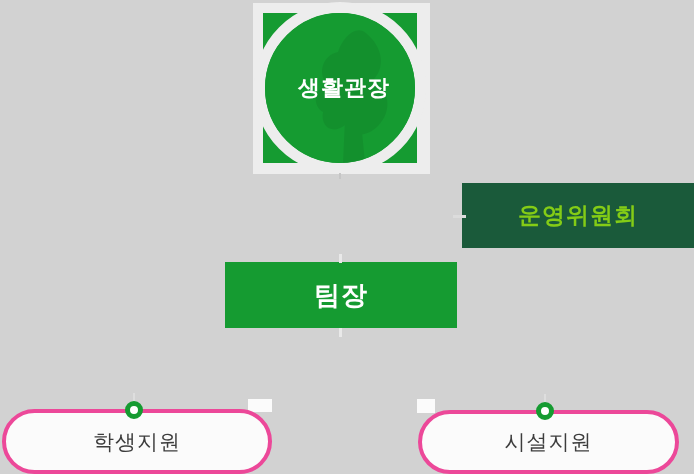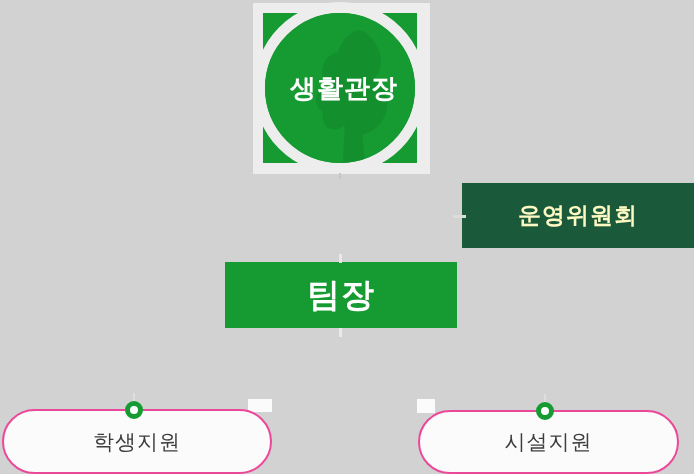--- a/index.html
+++ b/index.html
@@ -34,47 +34,47 @@
     position:absolute;left:12px;top:10px;
     width:150px;height:150px;
     border-radius:50%;
     background:#159b31;
     overflow:hidden;
     display:flex;align-items:center;justify-content:center;
   }
   .director-circle svg{position:absolute;left:0;top:0;}
   .director-label{
     position:relative;
-    color:#ffffff;font-size:26px;font-weight:bold;
+    color:#ffffff;font-size:22px;font-weight:bold;
     letter-spacing:1px;white-space:nowrap;margin-left:8px;
   }
   
   .committee-box{
     position:absolute;left:462px;top:183px;
     width:232px;height:65px;
     background:#1a5a3a;
     display:flex;align-items:center;justify-content:center;
-    color:#fef9c3;font-size:23px;font-weight:bold;letter-spacing:1px;
+    color:#84cc16;font-size:23px;font-weight:bold;letter-spacing:1px;
     z-index:2;
   }
   
   .team-box{
     position:absolute;left:225px;top:262px;
     width:232px;height:66px;
     background:#159b31;
     display:flex;align-items:center;justify-content:center;
-    color:#fff;font-size:33px;font-weight:bold;letter-spacing:1px;
+    color:#fff;font-size:26px;font-weight:bold;letter-spacing:1px;
     z-index:2;
   }
   
   .pill{
     position:absolute;
     height:65px;
     background:#fbfbfb;
-    border:2px solid #ec4899;
+    border:4px solid #ec4899;
     border-radius:34px;
     box-sizing:border-box;
     display:flex;align-items:center;justify-content:center;
     color:#3d3d3d;font-size:21px;letter-spacing:1px;
     z-index:2;
   }
   .pill-students{left:2px;top:409px;width:270px;}
   .pill-facilities{left:418px;top:410px;width:261px;height:64px;font-family:Liberation Serif, serif;}
   .corner-patch{
     position:absolute;background:#fbfbfb;z-index:1;

